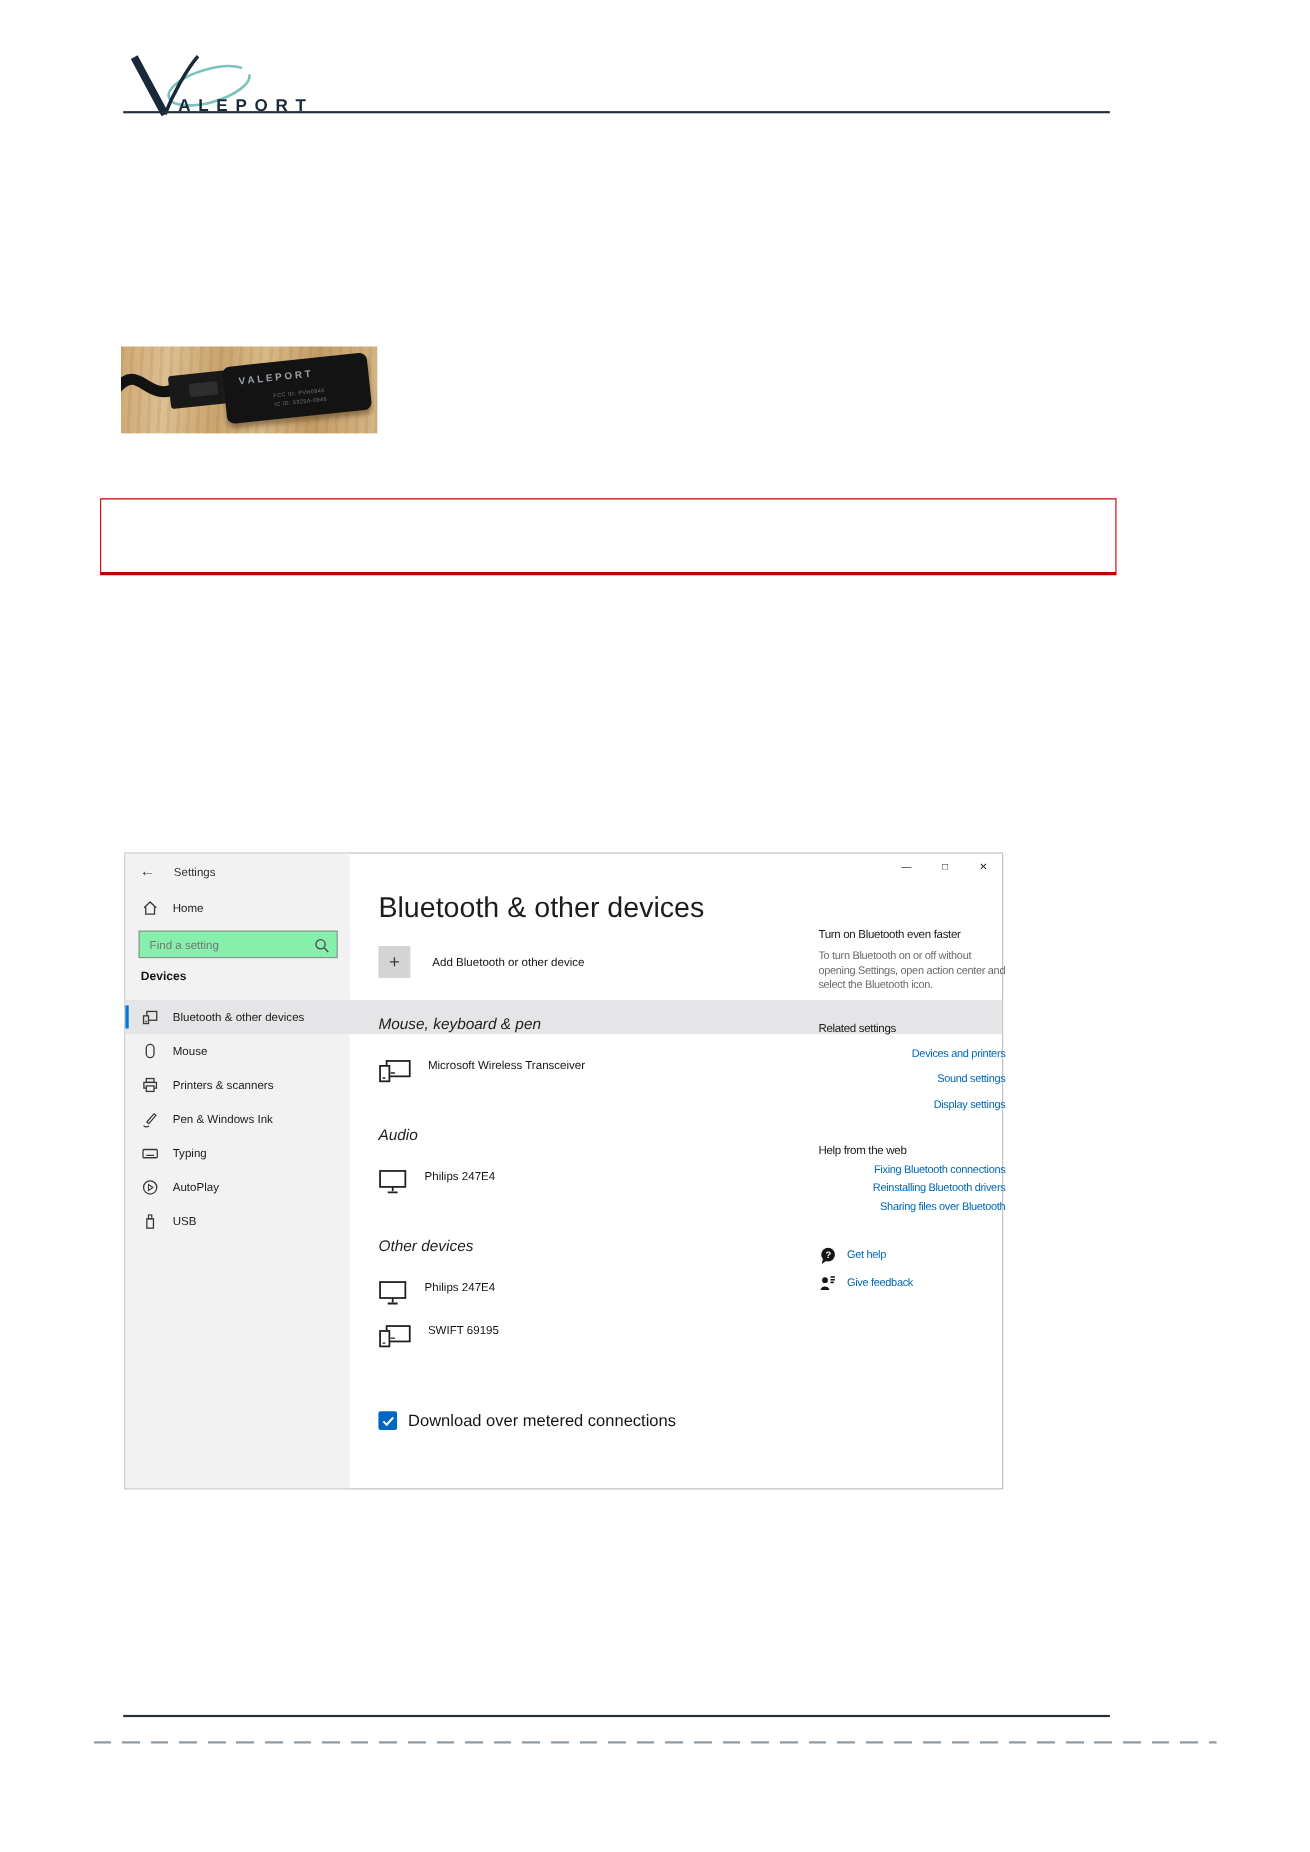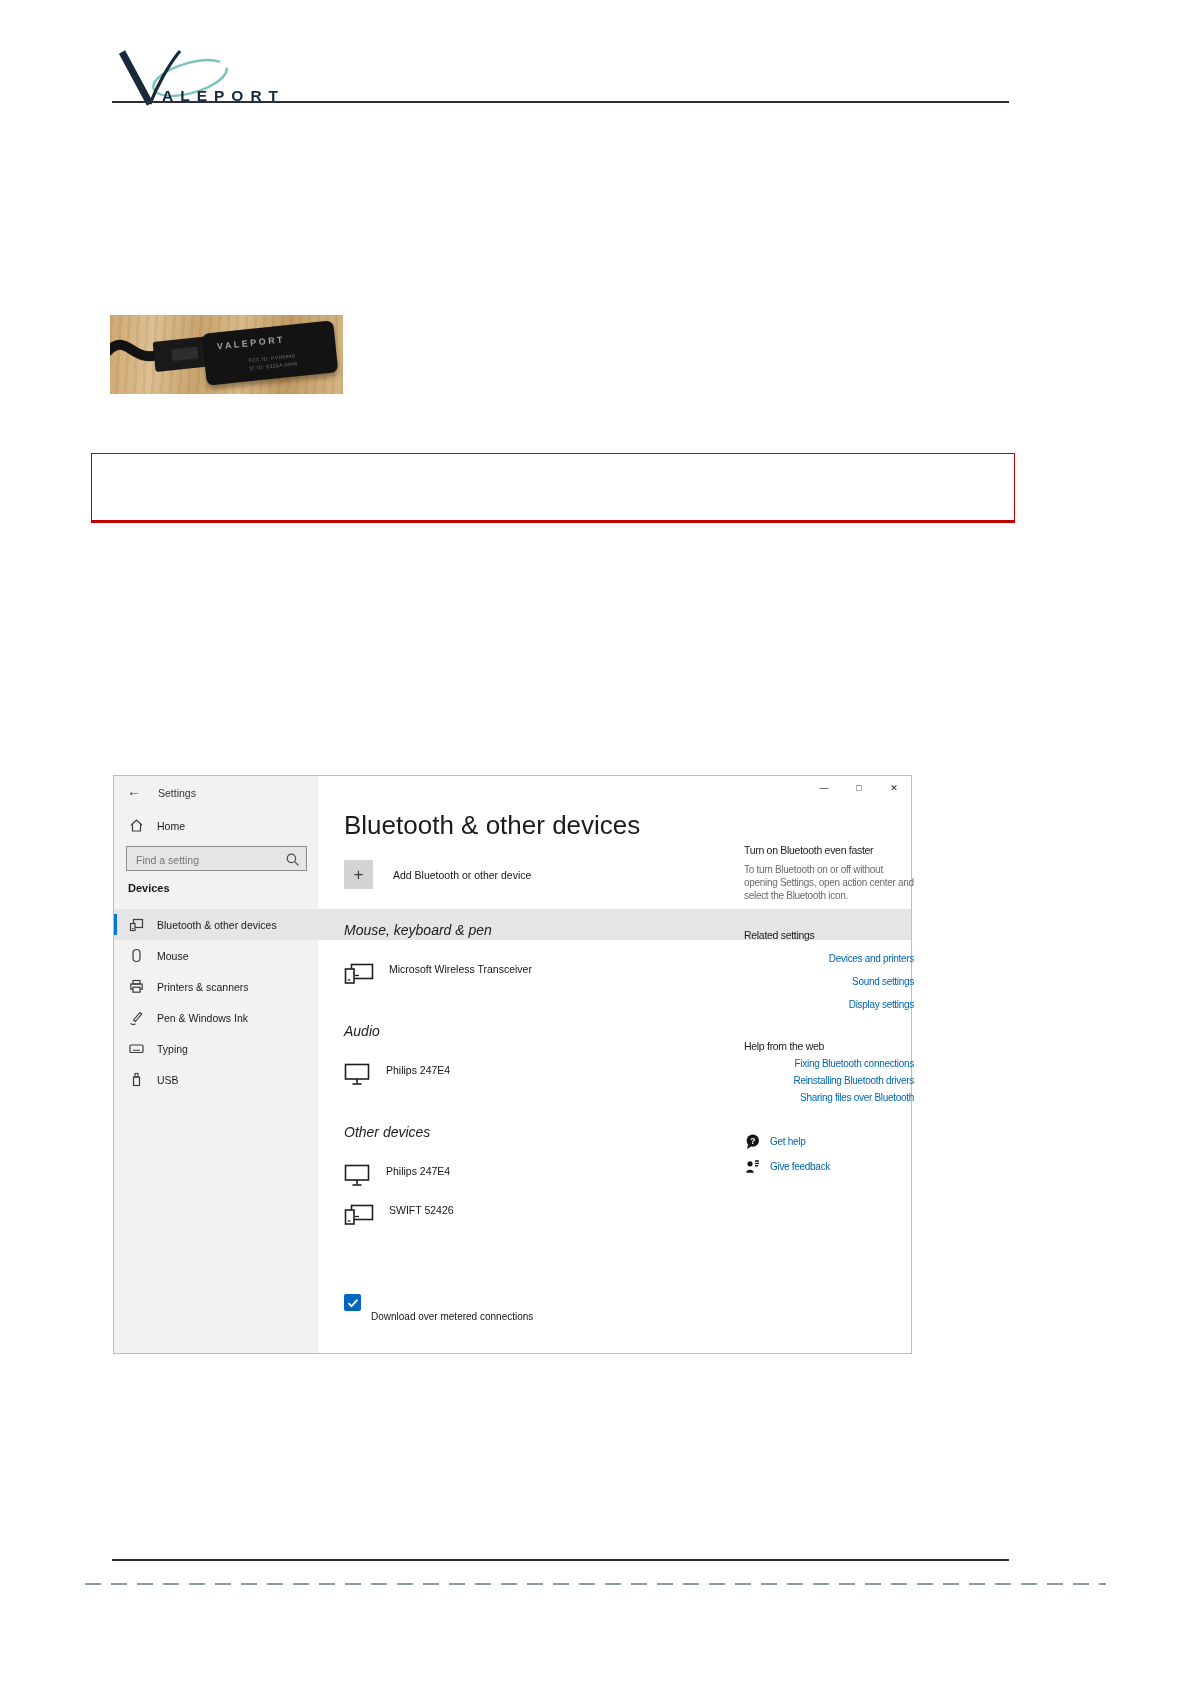--- a/index.html
+++ b/index.html
@@ -33,21 +33,21 @@
 
   
   .win { position:absolute; left:113px; top:775px; width:797px; height:577px; background:#fff;
          border:1px solid #bdbdbd; font-size:10.5px; color:#1b1b1b; }
   .sidebar { position:absolute; left:0; top:0; width:204px; height:100%; background:#f2f2f3; }
   .back-btn { position:absolute; left:13px; top:7px; font-size:14px; color:#333; cursor:default; }
   .win-title { position:absolute; left:44px; top:11px; font-size:10.5px; color:#333; }
   .controls { position:absolute; top:7px; right:10px; display:flex; gap:21px; color:#222; }
   .ctl { width:14px; text-align:center; font-size:9px; }
   .home-row { position:absolute; left:14px; top:41px; display:flex; align-items:center; gap:12px; }
-  .search { position:absolute; left:12px; top:70px; width:181px; height:25px; background:#e5e5e5;
+  .search { position:absolute; left:12px; top:70px; width:181px; height:25px; background:#86efac;
             border:1px solid #8f8f8f; box-sizing:border-box; }
   .search input { border:0; outline:none; background:transparent; width:150px; height:21px;
                   margin:1px 0 0 7px; font-size:10.5px; font-family:"Liberation Sans",sans-serif; color:#222; }
   .search input::placeholder { color:#767676; }
   .search svg { position:absolute; right:6px; top:5px; }
   .devices-label { position:absolute; left:14px; top:106px; font-size:11px; font-weight:bold; color:#161616; }
   .nav { position:absolute; left:0; top:133px; width:100%; }
   .nav-row { height:31px; display:flex; align-items:center; padding-left:14px; gap:12px;
              font-size:10.5px; color:#1b1b1b; position:relative; }
   .nav-row.selected { background:#e5e5e7; }
@@ -61,21 +61,21 @@
             justify-content:center; font-size:17px; color:#3c3c3c; }
   .add-lbl { font-size:10.5px; color:#141414; }
   .sec-h { margin-top:33px; font-size:14px; font-weight:400; color:#1d1d1d;font-style:italic; }
   .sec-h.first { margin-top:33px; }
   .dev { display:flex; align-items:flex-start; gap:15px; margin-top:24px; height:28px; }
   .dev.gap { margin-top:11px; }
   .dev-name { font-size:10.5px; margin-top:1px; color:#141414; }
   .chk-row { margin-top:52px; display:flex; align-items:center; gap:10px; }
   .chk { width:17px; height:17px; background:#0067c0; border-radius:2px; display:flex;
          align-items:center; justify-content:center; flex:0 0 17px; }
-  .chk-lbl { font-size:10px; color:#141414;margin-top:28px; }
+  .chk-lbl { font-size:15px; color:#141414; }
   .desc { margin-top:9px; width:290px; font-size:10px; letter-spacing:-0.4px; line-height:15px; color:#595959; }
 
   .aside { position:absolute; left:630px; top:0; width:170px; font-size:10px; letter-spacing:-0.3px; }
   .aside-h { margin-top:68px; font-size:10.5px; font-weight:normal; color:#1a1a1a; white-space:nowrap; }
   .aside-h.related { margin-top:27px; font-weight:normal; font-size:10.5px; }
   .aside-h.web { margin-top:30px; font-weight:normal; font-size:10.5px; }
   .aside-p { margin-top:7px; line-height:13px; color:#6b6b6b; }
   .link { color:#0066b4; white-space:nowrap; cursor:default; }
   .alink { display:block; margin-top:12px;text-align:right; }
   .alink.tight { margin-top:6px; }
@@ -182,20 +182,27 @@
       </div>
       <div class="nav-row">
         <svg class="nav-ic" width="17" height="17" viewBox="0 0 17 17">
           <rect x="2" y="5" width="13" height="7.5" rx="1" stroke="#3a3a3a" stroke-width="1.2" fill="none"></rect>
           <path d="M5 10.3 h7" stroke="#3a3a3a" stroke-width="1"></path>
         </svg>
         <span>Typing</span>
       </div>
       <div class="nav-row">
         <svg class="nav-ic" width="17" height="17" viewBox="0 0 17 17">
+          <circle cx="8.5" cy="8.5" r="6" stroke="#3a3a3a" stroke-width="1.2" fill="none"></circle>
+          <path d="M7 5.8 L11 8.5 L7 11.2 Z" stroke="#3a3a3a" stroke-width="1" fill="none"></path>
+        </svg>
+        <span>AutoPlay</span>
+      </div>
+      <div class="nav-row">
+        <svg class="nav-ic" width="17" height="17" viewBox="0 0 17 17">
           <rect x="5.5" y="6" width="6" height="8.5" stroke="#3a3a3a" stroke-width="1.2" fill="none"></rect>
           <rect x="7" y="2.5" width="3" height="3.5" stroke="#3a3a3a" stroke-width="1.1" fill="none"></rect>
         </svg>
         <span>USB</span>
       </div>
     </div>
 
     <div class="main">
       <h1 class="h-title">Bluetooth &amp; other devices</h1>
 
@@ -234,21 +241,21 @@
         </svg>
         <span class="dev-name">Philips 247E4</span>
       </div>
       <div class="dev gap">
         <svg width="30" height="24" viewBox="0 0 30 24">
           <rect x="7.5" y="2.5" width="21" height="14" stroke="#1f1f1f" stroke-width="1.6" fill="none"></rect>
           <path d="M11 13.5 h4" stroke="#1f1f1f" stroke-width="1.3"></path>
           <rect x="1.5" y="7" width="8.5" height="14" stroke="#1f1f1f" stroke-width="1.6" fill="#ffffff"></rect>
           <path d="M3.8 18 h2.5" stroke="#1f1f1f" stroke-width="1.3"></path>
         </svg>
-        <span class="dev-name">SWIFT 52426</span>
+        <span class="dev-name">SWIFT 69195</span>
       </div>
 
       <div class="chk-row">
         <div class="chk">
           <svg width="12" height="10" viewBox="0 0 12 10">
               <path d="M1.5 5.2 L4.5 8.2 L10.5 1.6" stroke="#fff" stroke-width="1.8" fill="none"></path>
             </svg>
         </div>
         <span class="chk-lbl">Download over metered connections</span>
       </div>

